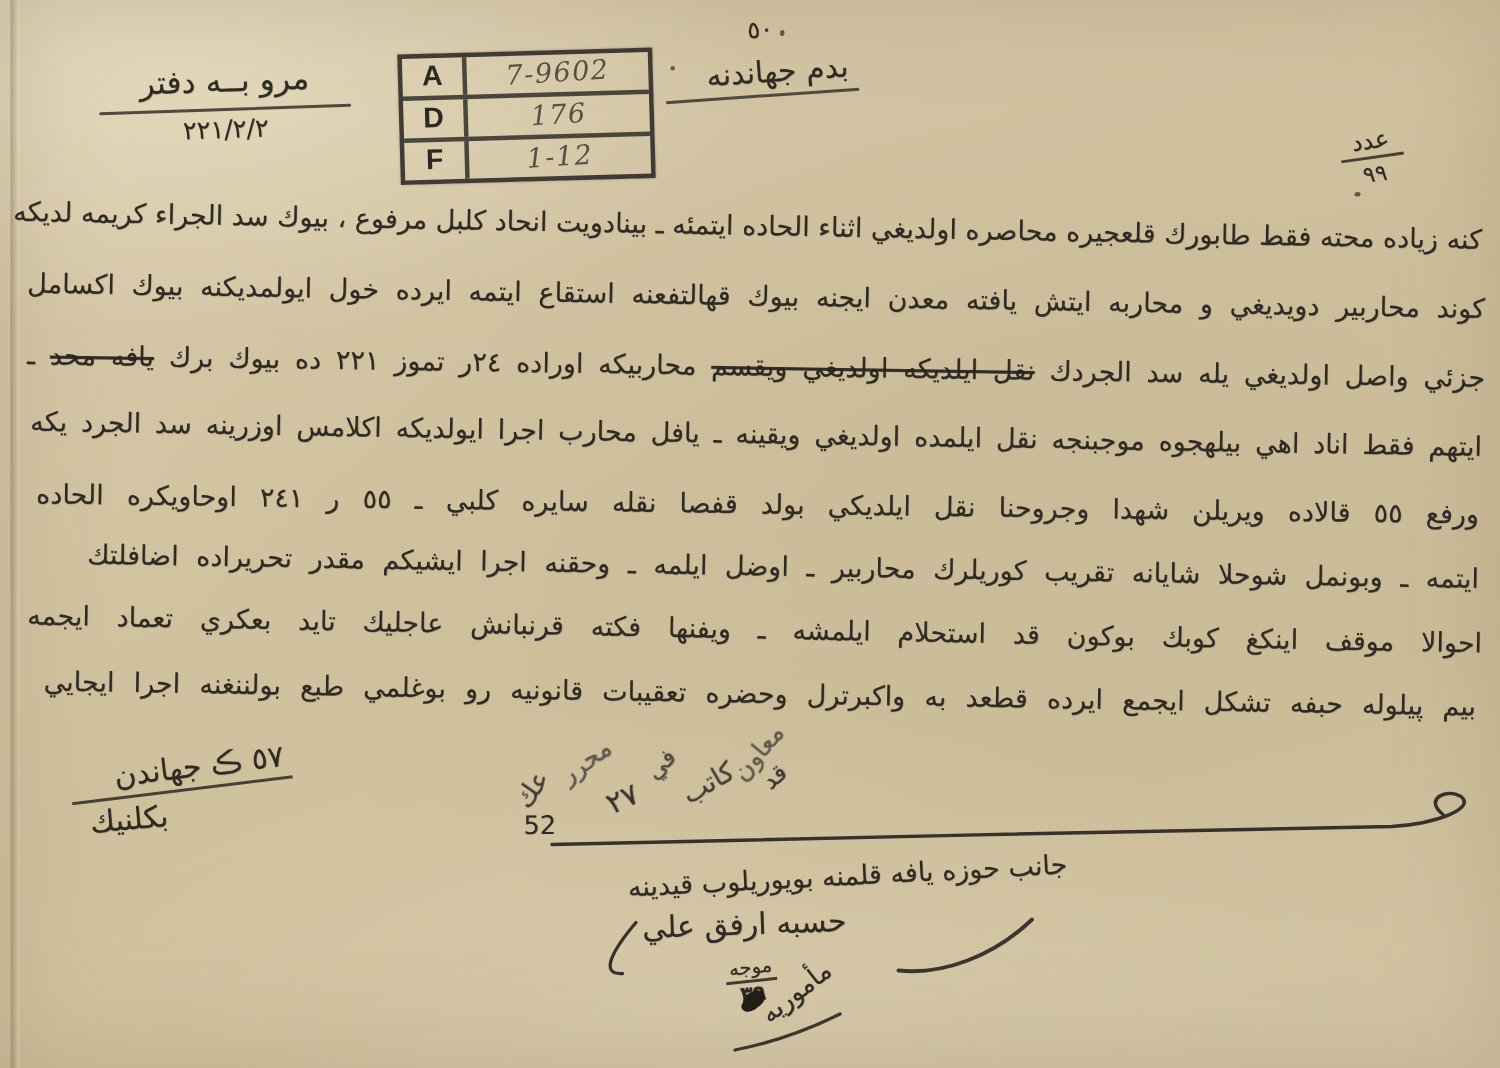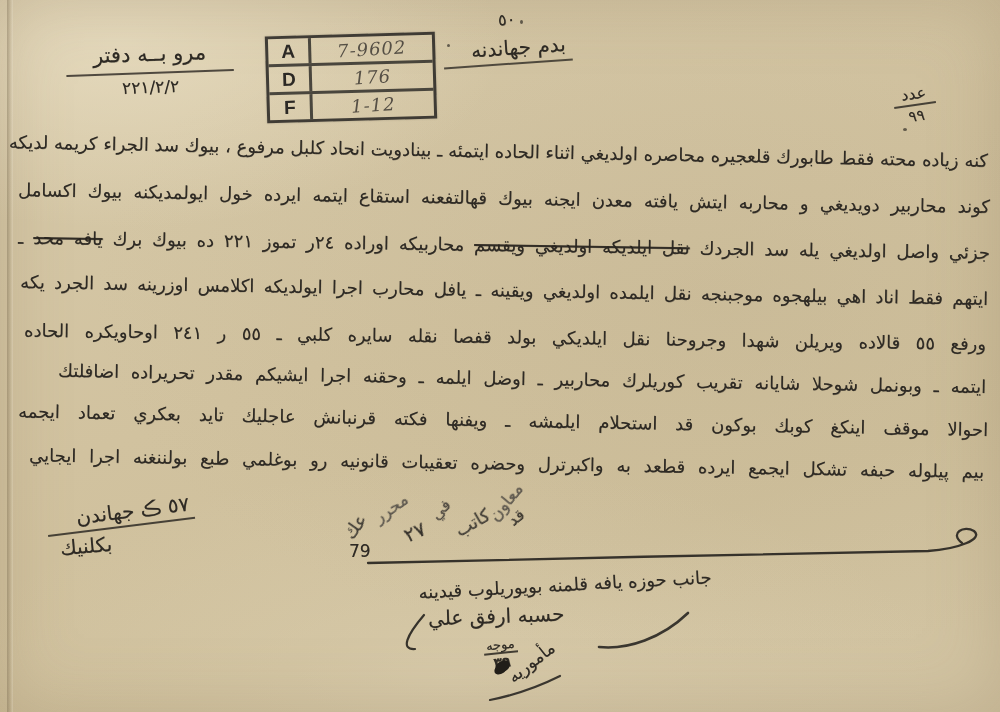--- a/index.html
+++ b/index.html
@@ -127,21 +127,21 @@
       <span class="scrib hand" style="left: 508px; top: 508px; font-size: 16px; color: rgb(52, 48, 42); transform: rotate(-40deg);">قد</span>
     </div>
 
   <svg class="overlay" width="1000" height="712" viewBox="0 0 1000 712">
     <path d="M368 563 C520 559 780 554 928 551 C958 549 984 539 974 531 C964 525 949 533 962 543" stroke="#36322b" stroke-width="2.3" fill="none" stroke-linecap="round"></path>
     <path d="M424 615 C407 635 400 650 415 649" stroke="#36322b" stroke-width="2.2" fill="none" stroke-linecap="round"></path>
     <path d="M688 613 C662 638 628 650 599 647" stroke="#3a362f" stroke-width="2.6" fill="none" stroke-linecap="round"></path>
     <path d="M560 676 C536 688 510 696 490 700" stroke="#3a362f" stroke-width="2.2" fill="none" stroke-linecap="round"></path>
   </svg>
 
-  <div class="rulenum ink hand">79</div>
+  <div class="rulenum ink hand">52</div>
   <div class="registryline ink hand">جانب حوزه يافه قلمنه بويوريلوب قيدينه</div>
   <div class="clerksig ink hand">حسبه ارفق علي</div>
 
   <div class="tally">
     <span class="t1 ink hand">موجه</span>
     <div class="t2 ink hand">٣٩</div>
   </div>
   <div class="blot"></div>
   <div class="rotsig ink hand">مأموريه</div>
 

